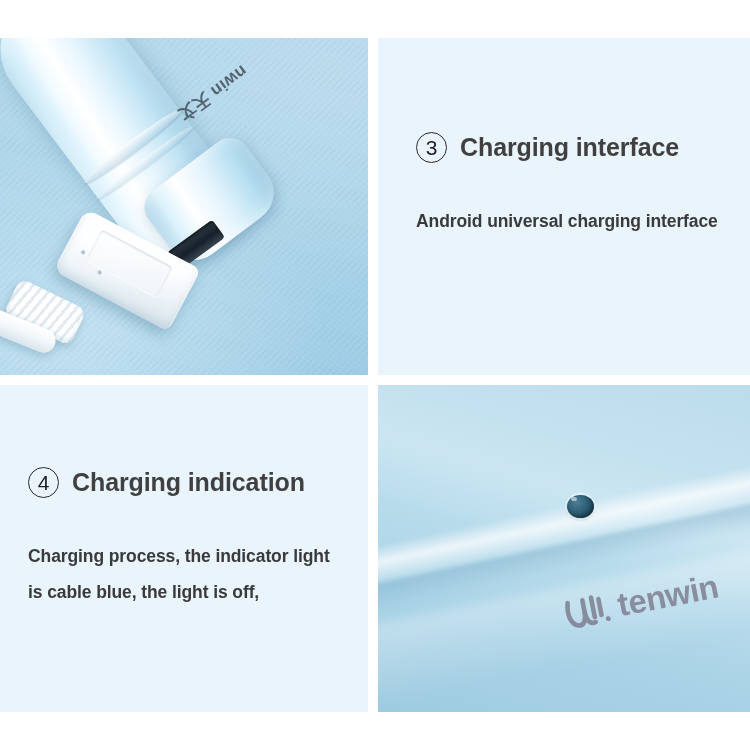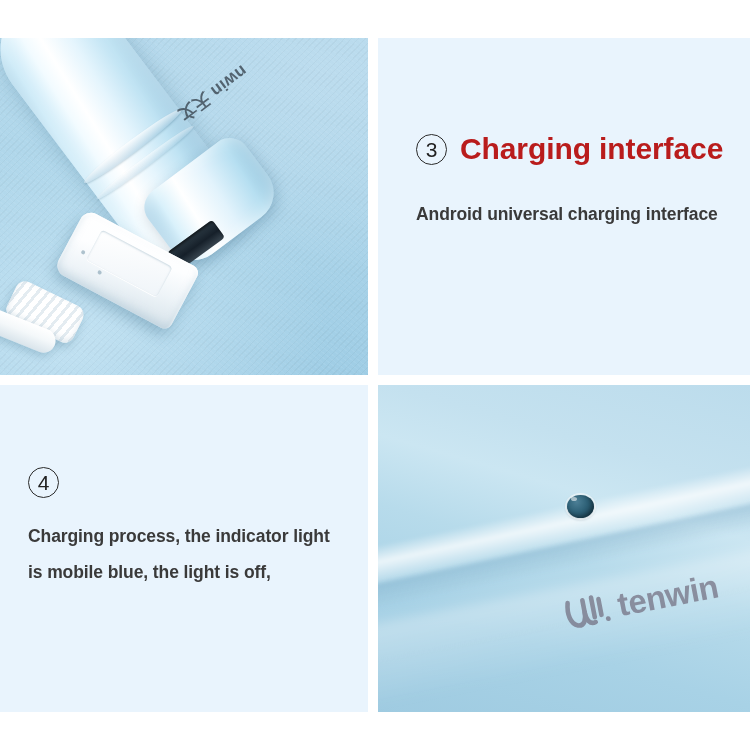--- a/index.html
+++ b/index.html
@@ -280,36 +280,36 @@
     display: flex;
     align-items: center;
     justify-content: center;
     font-size: 21px;
     font-weight: 400;
     color: #222222;
     line-height: 1;
     box-sizing: border-box;
   }
   .head-title {
-    font-size: 30px;
+    font-size: 25px;
     font-weight: 700;
-    color: #b91c1c;
+    color: #404040;
     letter-spacing: -.1px;
     white-space: nowrap;
   }
   .body-copy {
-    margin-top: 30px;
+    margin-top: 40px;
     font-size: 17.5px;
     font-weight: 700;
     color: #3a3a3a;
     line-height: 2.07;
     letter-spacing: -.1px;
   }
   .body-copy .line { display: block; white-space: nowrap; }
-  .bl-inner .body-copy { margin-top: 20px; }
+  .bl-inner .body-copy { margin-top: 40px; }
 </style>
 </head>
 <body>
 
 <div class="sheet">
 
   <div class="panel panel-tl">
     <div class="photo-tl">
       <div class="grain"></div>
 
@@ -343,24 +343,25 @@
       <div class="body-copy">
         <span class="line">Android universal charging interface</span>
       </div>
     </div>
   </div>
 
   <div class="panel panel-bl">
     <div class="bl-inner">
       <div class="head-row">
         <div class="step-badge">4</div>
+        <div class="head-title">Charging indication</div>
       </div>
       <div class="body-copy">
         <span class="line">Charging process, the indicator light</span>
-        <span class="line">is mobile blue, the light is off,</span>
+        <span class="line">is cable blue, the light is off,</span>
       </div>
     </div>
   </div>
 
   <div class="panel panel-br">
     <div class="photo-br">
       <div class="edge-hilite"></div>
       <div class="edge-shadow"></div>
       <div class="sheen"></div>
 

